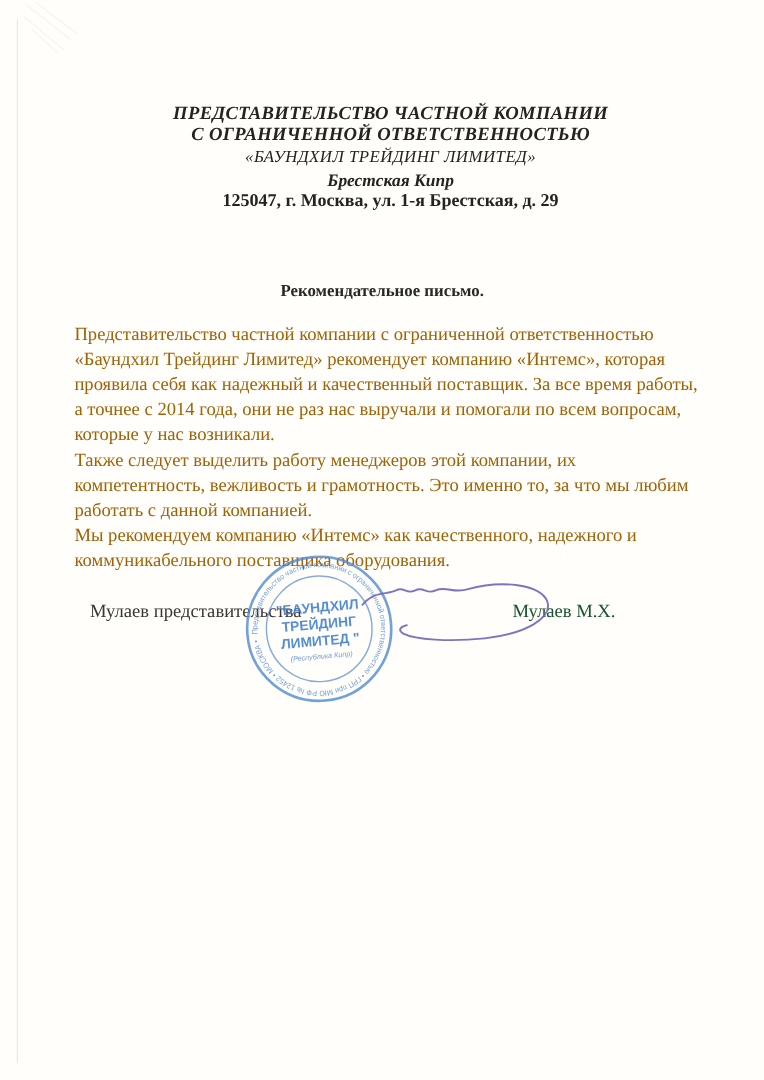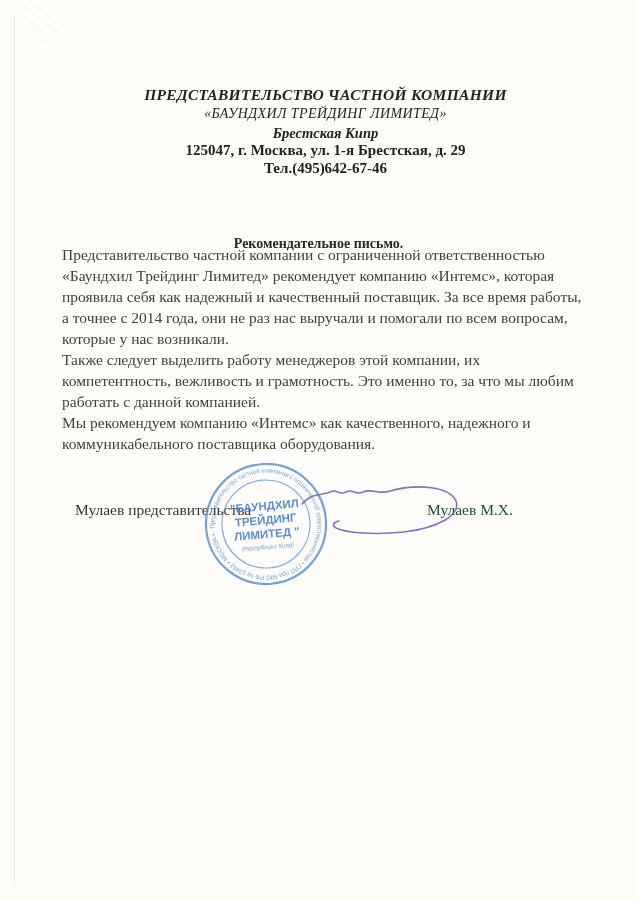--- a/index.html
+++ b/index.html
@@ -79,26 +79,26 @@
     right: 0;
     margin-left: 0;
     text-align: center;
     font-weight: bold;
     font-size: 14px;
     color: #2b2725;
   }
 
   .body-text {
     position: absolute;
-    top: 244px;
+    top: 268px;
     left: 62px;
     width: 524px;
     font-size: 15.5px;
     line-height: 21px;
-    color: #404040;
+    color: #a16207;
   }
   .body-text p {
     margin: 0;
   }
 
   .sig-row-left {
     position: absolute;
     top: 501px;
     left: 75px;
     font-size: 15.5px;
@@ -144,24 +144,24 @@
     <g stroke="#dedacd" stroke-width="1.1" fill="none" opacity="0.6">
       <path d="M8 4 L46 34"></path>
       <path d="M16 2 L50 28"></path>
       <path d="M6 14 L40 42"></path>
       <path d="M12 24 L34 44"></path>
     </g>
   </svg>
 
   <div class="letterhead">
     <div class="lh-org">ПРЕДСТАВИТЕЛЬСТВО ЧАСТНОЙ КОМПАНИИ</div>
+    <div class="lh-org">С ОГРАНИЧЕННОЙ ОТВЕТСТВЕННОСТЬЮ</div>
     <div class="lh-org-name">«БАУНДХИЛ ТРЕЙДИНГ ЛИМИТЕД»</div>
     <div class="lh-country">Брестская Кипр</div>
     <div class="lh-plain">125047, г. Москва, ул. 1-я Брестская, д. 29</div>
-    <div class="lh-plain">Тел.(495)642-67-46</div>
   </div>
 
   <div class="doc-title">Рекомендательное письмо.</div>
 
   <div class="body-text">
     <p>Представительство частной компании с ограниченной ответственностью «Баундхил Трейдинг Лимитед»  рекомендует компанию «Интемс», которая проявила себя как надежный и качественный поставщик. За все время работы, а точнее с 2014 года, они не раз нас выручали и помогали  по всем вопросам, которые у нас возникали.</p>
     <p>Также следует выделить работу менеджеров этой компании, их компетентность, вежливость и грамотность. Это именно то, за что мы любим работать с данной компанией.</p>
     <p>Мы рекомендуем компанию «Интемс» как качественного, надежного и коммуникабельного поставщика оборудования.</p>
   </div>
 

